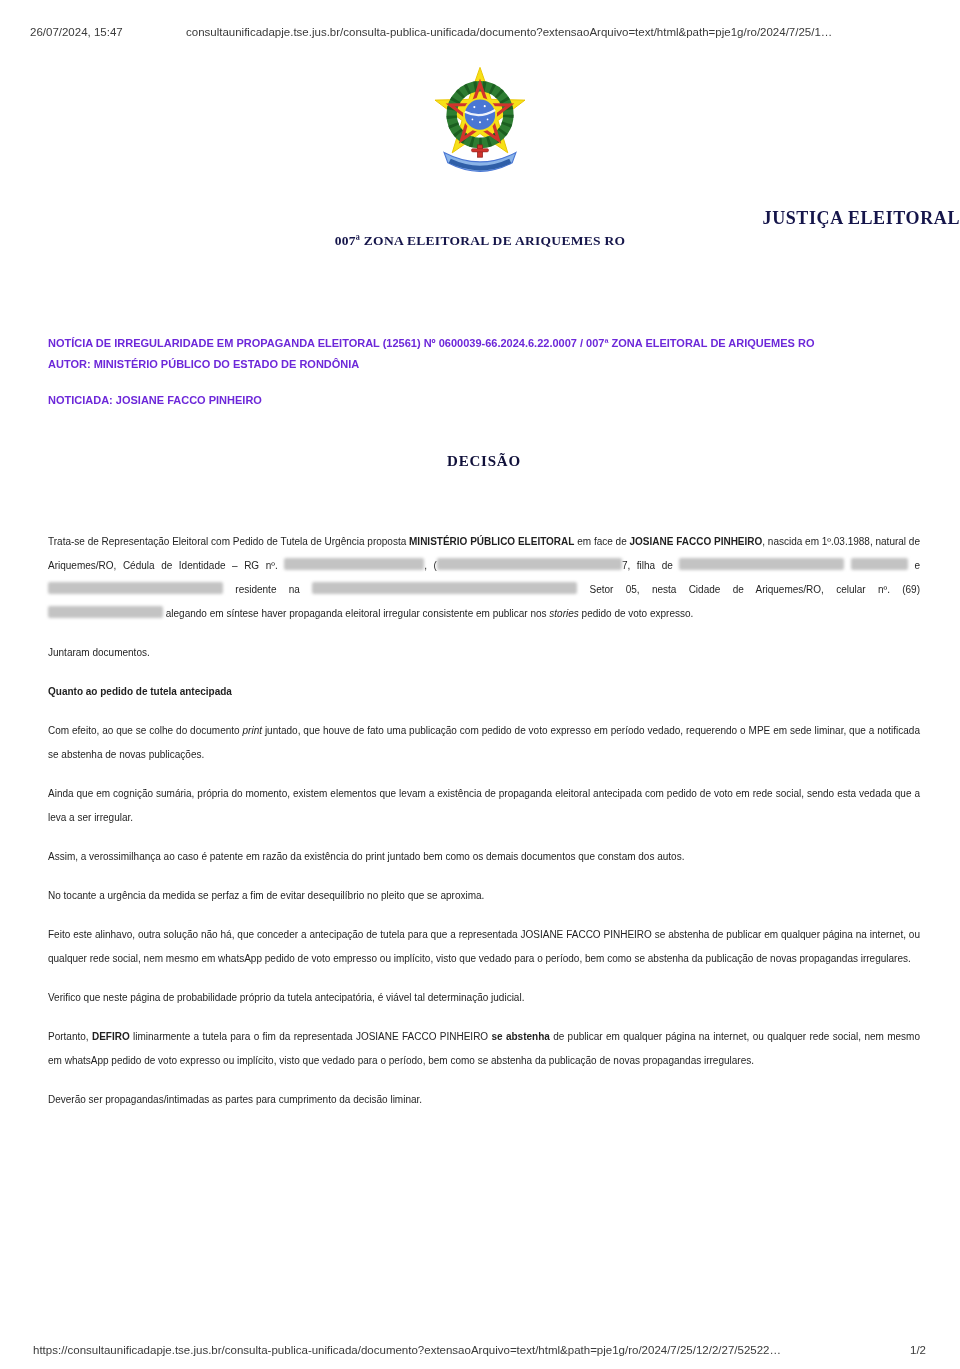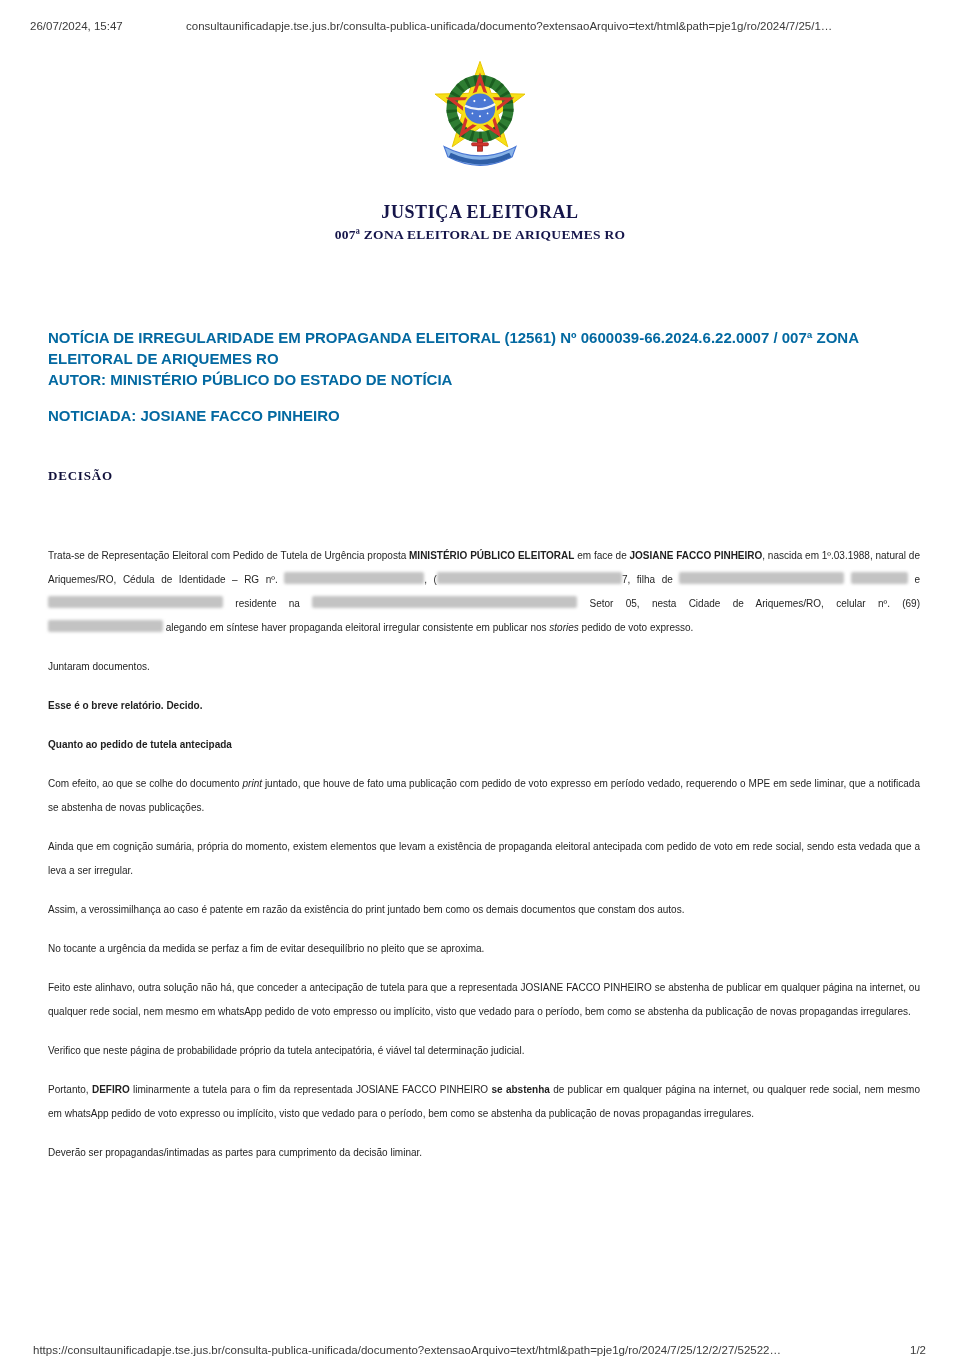--- a/index.html
+++ b/index.html
@@ -2,34 +2,34 @@
 <html><head>
 <meta charset="utf-8">
 <style>
   html,body{margin:0;padding:0;}
   body{
     width:960px;height:1369px;background:#ffffff;position:relative;overflow:hidden;
     font-family:"Liberation Sans",sans-serif;color:#1f1f1f;
   }
   .print-header{
     display:flex;align-items:flex-start;
-    padding:20px 20px 0 30px;font-size:11.5px;color:#3a3a3a;white-space:nowrap;
+    padding:26px 20px 0 30px;font-size:11.5px;color:#3a3a3a;white-space:nowrap;
   }
   .ph-date{width:156px;flex:0 0 auto;}
   .ph-url{overflow:hidden;text-overflow:ellipsis;}
   .emblem-wrap{text-align:center;margin-top:24px;height:130px;}
   .court{ text-align:center;font-family:"Liberation Serif",serif;color:#15154a;margin-top:16px;}
-  .court-l1{font-size:18px;font-weight:bold;letter-spacing:.6px;}
+  .court-l1{font-size:18px;font-weight:bold;letter-spacing:.6px;text-align:right;}
   .court-l2{font-size:13.5px;font-weight:bold;margin-top:4px;letter-spacing:.3px;}
   .content{padding:0 40px 0 48px;}
-  .case-block{margin-top:84px;font-weight:bold;font-size:15px;line-height:21px;color:#0369a1;}
+  .case-block{margin-top:84px;font-weight:bold;font-size:11px;line-height:21px;color:#6d28d9;}
   .case-noticiada{margin-top:15px;}
   .doc-title{
-    text-align:left;font-family:"Liberation Serif",serif;font-weight:bold;
-    font-size:13px;letter-spacing:.8px;color:#10103a;margin-top:42px;
+    text-align:center;font-family:"Liberation Serif",serif;font-weight:bold;
+    font-size:15px;letter-spacing:.8px;color:#10103a;margin-top:42px;
   }
   .paragraphs{margin-top:60px;font-size:10px;line-height:24px;}
   .para{margin:0 0 15px 0;text-align:justify;}
   .para .b{font-weight:bold;}
   .para .i{font-style:italic;}
   .para.bold{font-weight:bold;}
   .redact{
     display:inline-block;height:12px;background:#c3c3c3;border-radius:2px;
     filter:blur(1.4px);vertical-align:-1px;
   }
@@ -74,30 +74,29 @@
 </div>
 
 <div class="court">
   <div class="court-l1">JUSTIÇA ELEITORAL</div>
   <div class="court-l2">007ª ZONA ELEITORAL DE ARIQUEMES RO</div>
 </div>
 
 <div class="content">
   <div class="case-block">
     <div>NOTÍCIA DE IRREGULARIDADE EM PROPAGANDA ELEITORAL (12561) Nº 0600039-66.2024.6.22.0007 / 007ª ZONA ELEITORAL DE ARIQUEMES RO</div>
-    <div>AUTOR: MINISTÉRIO PÚBLICO DO ESTADO DE NOTÍCIA</div>
+    <div>AUTOR: MINISTÉRIO PÚBLICO DO ESTADO DE RONDÔNIA</div>
     <div class="case-noticiada">NOTICIADA: JOSIANE FACCO PINHEIRO</div>
   </div>
 
   <div class="doc-title">DECISÃO</div>
 
   <div class="paragraphs">
       <p class="para"><span>Trata-se de Representação Eleitoral com Pedido de Tutela de Urgência proposta </span><span class="b">MINISTÉRIO PÚBLICO ELEITORAL</span><span> em face de </span><span class="b">JOSIANE FACCO PINHEIRO</span><span>, nascida em 1º.03.1988, natural de Ariquemes/RO, Cédula de Identidade – RG nº. </span><span class="redact" style="width: 140px;"></span><span>, (</span><span class="redact" style="width: 185px;"></span><span>7, filha de </span><span class="redact" style="width: 165px;"></span><span> </span><span class="redact" style="width: 57px;"></span><span> e </span><span class="redact" style="width: 175px;"></span><span> residente na </span><span class="redact" style="width: 265px;"></span><span> Setor 05, nesta Cidade de Ariquemes/RO, celular nº. (69) </span><span class="redact" style="width: 115px;"></span><span> alegando em síntese haver propaganda eleitoral irregular consistente em publicar nos </span><span class="i">stories</span><span> pedido de voto expresso.</span></p>
       <p class="para"><span>Juntaram documentos.</span></p>
-      <p class="para bold"><span>Esse é o breve relatório. Decido.</span></p>
       <p class="para bold"><span>Quanto ao pedido de tutela antecipada</span></p>
       <p class="para"><span>Com efeito, ao que se colhe do documento </span><span class="i">print</span><span> juntado, que houve de fato uma publicação com pedido de voto expresso em período vedado, requerendo o MPE em sede liminar, que a notificada se abstenha de novas publicações.</span></p>
       <p class="para"><span>Ainda que em cognição sumária, própria do momento, existem elementos que levam a existência de propaganda eleitoral antecipada com pedido de voto em rede social, sendo esta vedada que a leva a ser irregular.</span></p>
       <p class="para"><span>Assim, a verossimilhança ao caso é patente em razão da existência do print juntado bem como os demais documentos que constam dos autos.</span></p>
       <p class="para"><span>No tocante a urgência da medida se perfaz a fim de evitar desequilíbrio no pleito que se aproxima.</span></p>
       <p class="para"><span>Feito este alinhavo, outra solução não há, que conceder a antecipação de tutela para que a representada JOSIANE FACCO PINHEIRO se abstenha de publicar em qualquer página na internet, ou qualquer rede social, nem mesmo em whatsApp pedido de voto empresso ou implícito, visto que vedado para o período, bem como se abstenha da publicação de novas propagandas irregulares.</span></p>
       <p class="para"><span>Verifico que neste página de probabilidade próprio da tutela antecipatória, é viável tal determinação judicial.</span></p>
       <p class="para"><span>Portanto, </span><span class="b">DEFIRO</span><span> liminarmente a tutela para o fim da representada JOSIANE FACCO PINHEIRO </span><span class="b">se abstenha</span><span> de publicar em qualquer página na internet, ou qualquer rede social, nem mesmo em whatsApp pedido de voto expresso ou implícito, visto que vedado para o período, bem como se abstenha da publicação de novas propagandas irregulares.</span></p>
       <p class="para"><span>Deverão ser propagandas/intimadas as partes para cumprimento da decisão liminar.</span></p>
     </div>

